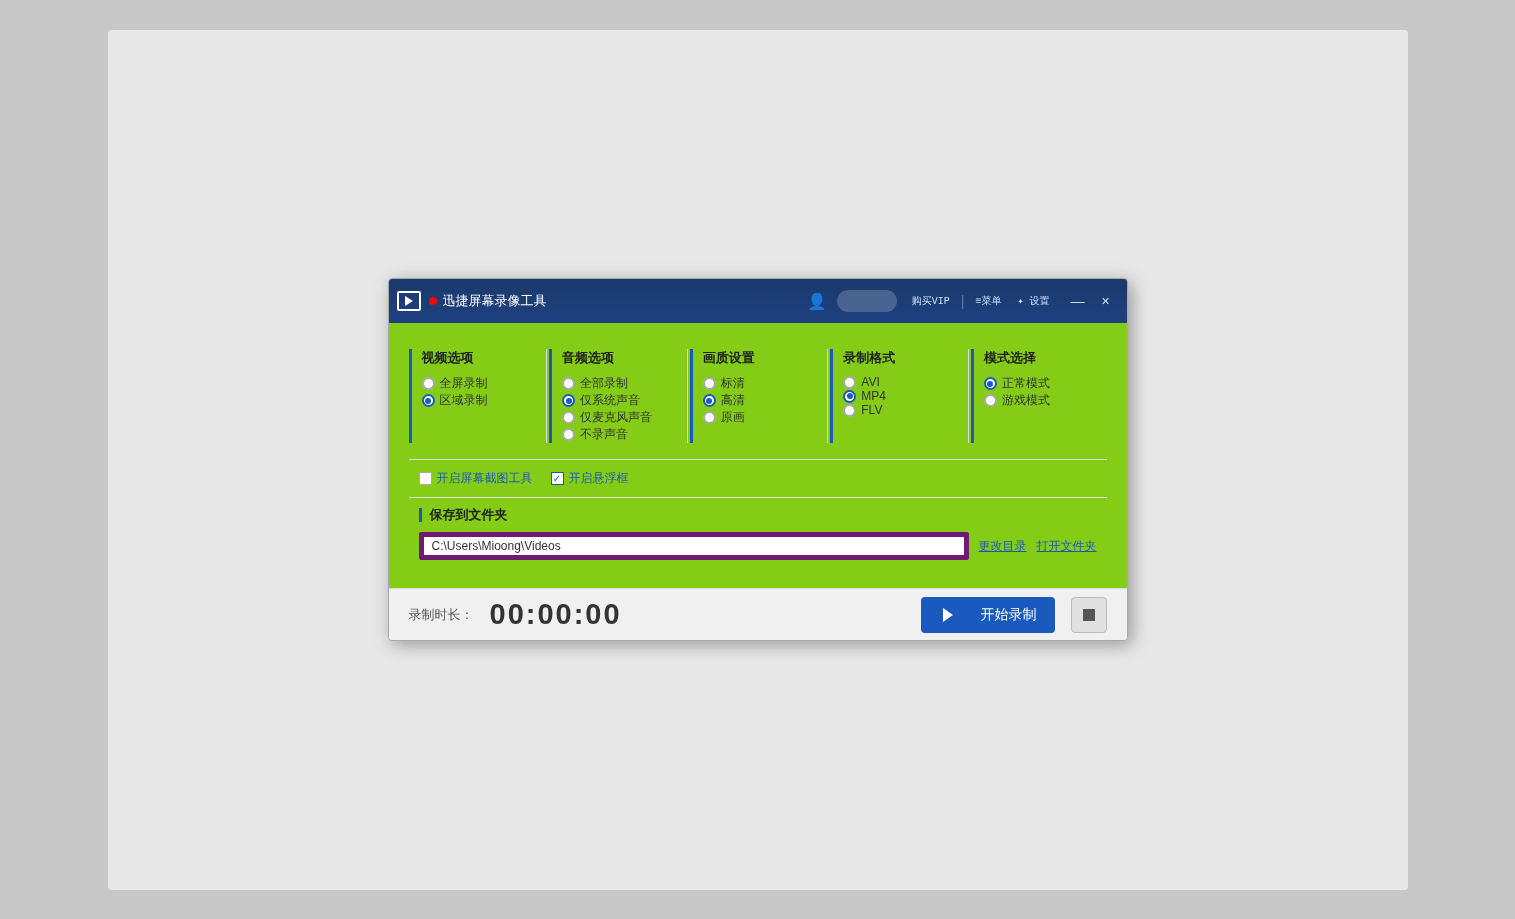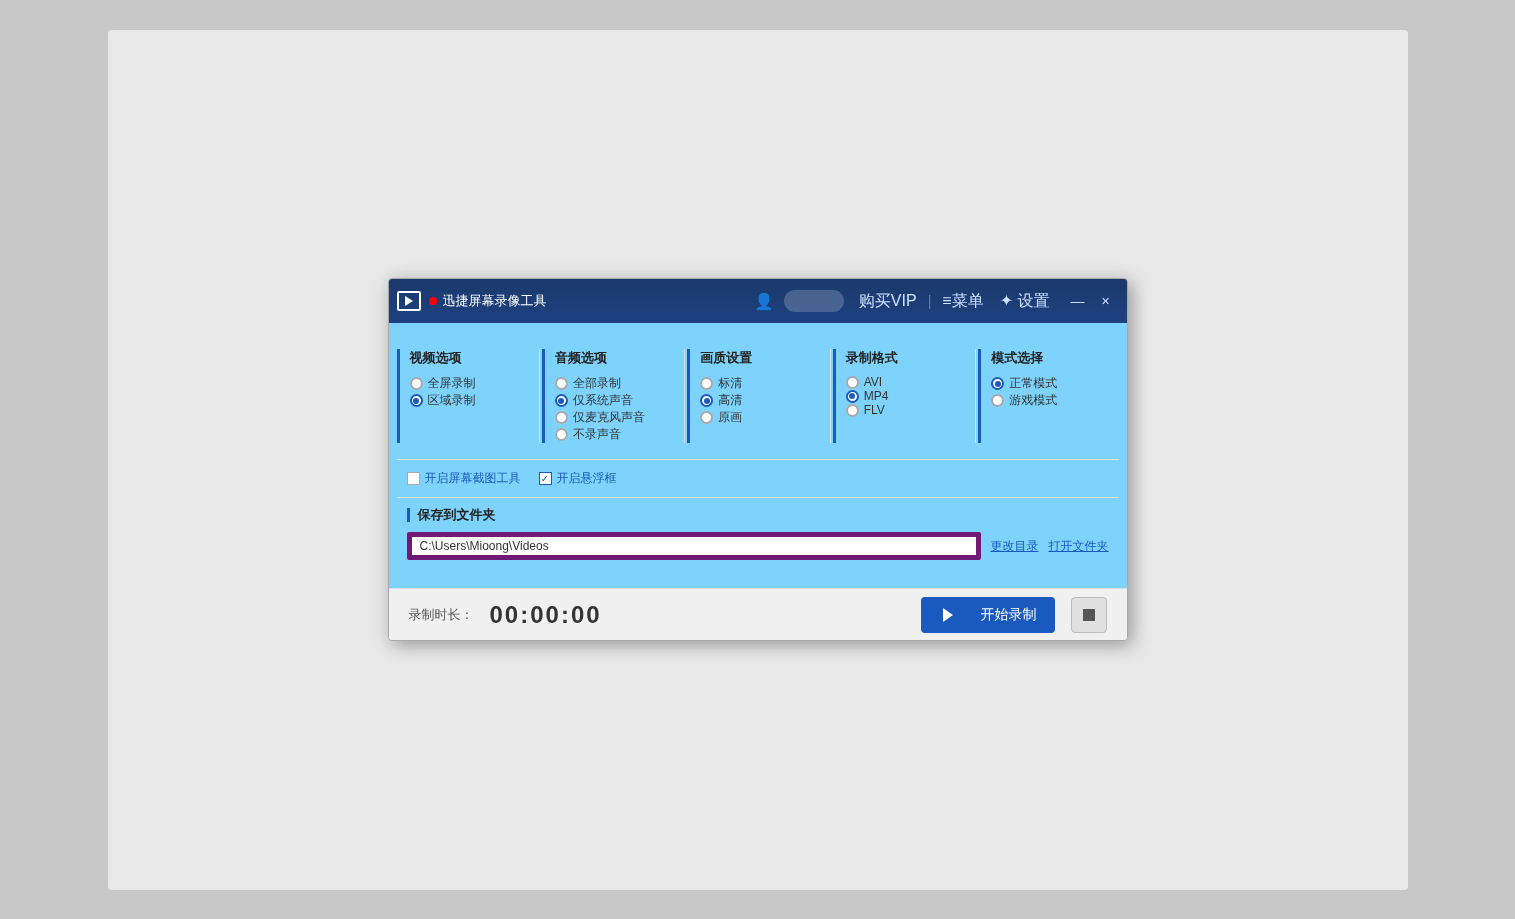--- a/index.html
+++ b/index.html
@@ -73,25 +73,26 @@
       margin-right: 4px;
     }
     .title-bar-avatar {
       width: 60px;
       height: 22px;
       background: rgba(255,255,255,0.2);
       border-radius: 11px;
       margin-right: 4px;
     }
     .title-bar-btn {
-      font-size: 16px;
+      font-size: 10px;
       color: #cce0ff;
       cursor: pointer;
       padding: 2px 5px;
       white-space: nowrap;
+      font-family: Liberation Mono, monospace;
     }
     .title-bar-sep {
       color: rgba(255,255,255,0.3);
       font-size: 14px;
     }
     .title-bar-controls {
       display: flex;
       align-items: center;
       gap: 2px;
       margin-left: 4px;
@@ -103,22 +104,22 @@
       align-items: center;
       justify-content: center;
       color: #cce0ff;
       font-size: 14px;
       cursor: pointer;
       border-radius: 3px;
     }
 
     
     .main-content {
-      padding: 16px 8px;
-      background: #7dd3fc;
+      padding: 16px 20px;
+      background: #84cc16;
     }
     .section-block {
       flex: 1;
       padding: 0 10px;
       border-left: 3px solid #1a5abf;
     }
     .section-title {
       font-size: 13px;
       color: #222;
       font-weight: bold;
@@ -261,21 +262,21 @@
       display: flex;
       align-items: center;
       padding: 0 20px;
       gap: 16px;
     }
     .recording-time-label {
       font-size: 13px;
       color: #555;
     }
     .recording-time-value {
-      font-size: 24px;
+      font-size: 29px;
       font-weight: bold;
       color: #333;
       letter-spacing: 2px;
     }
     .spacer { flex: 1; }
     .start-record-btn {
       background: #1a5abf;
       color: #fff;
       border: none;
       border-radius: 4px;

